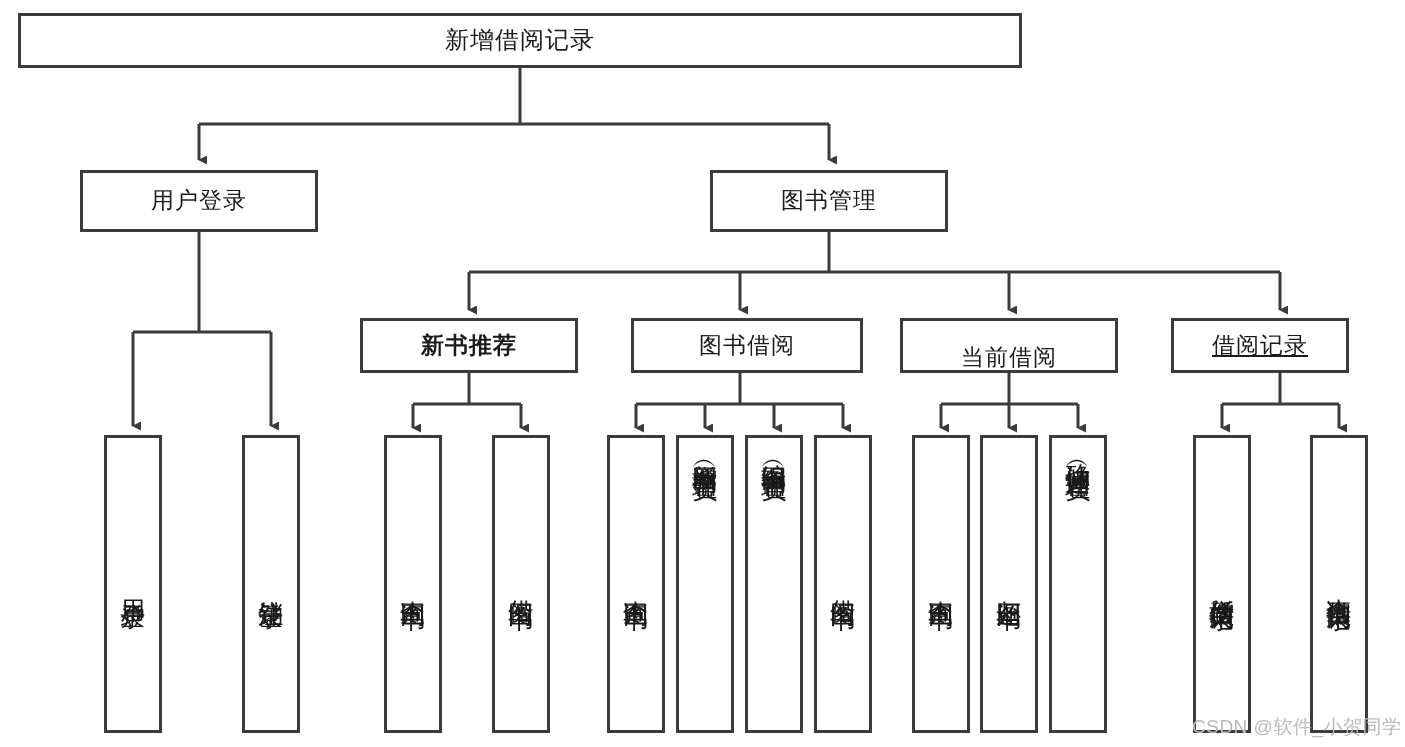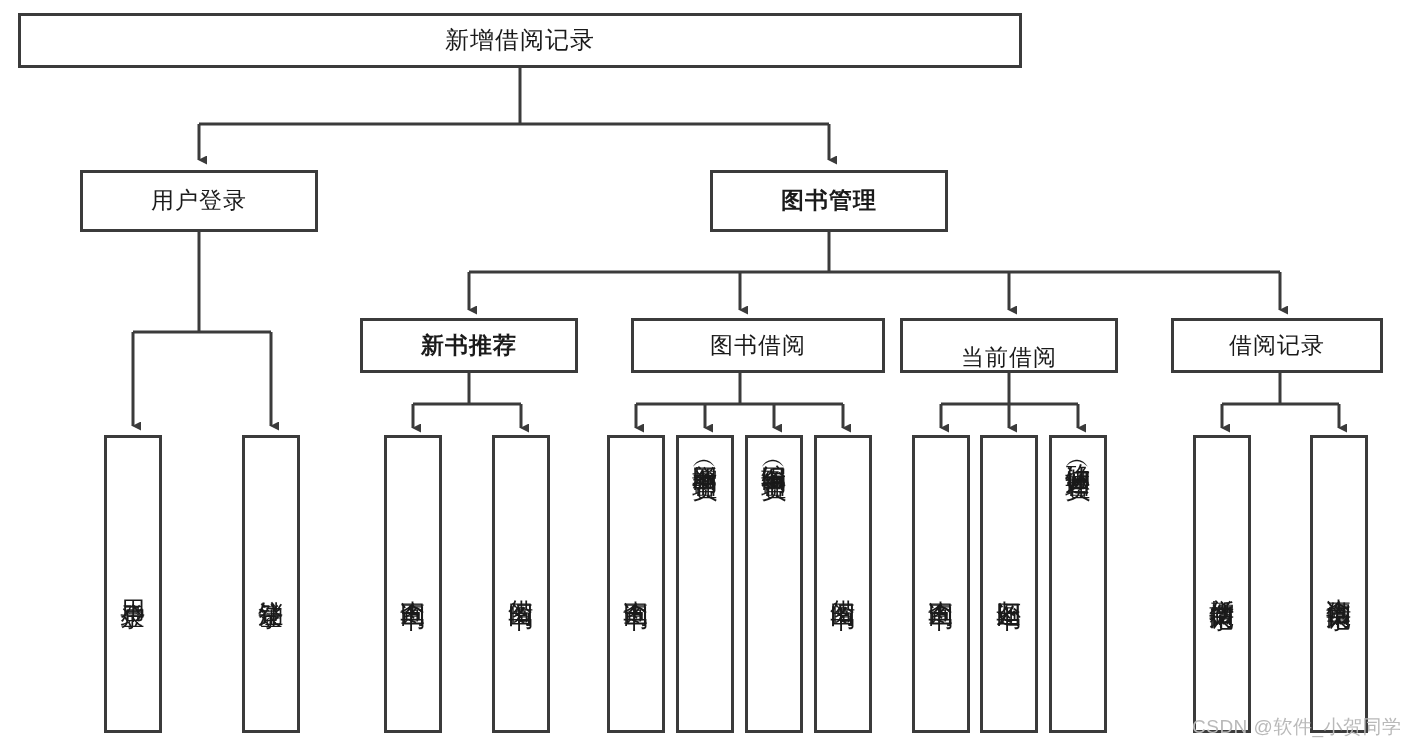--- a/index.html
+++ b/index.html
@@ -131,37 +131,37 @@
   </svg>
 
   <div class="node node-h node-root" style="left:18px; top:13px; width:1004px; height:55px;">
     <span class="node-label">新增借阅记录</span>
   </div>
 
   <div class="node node-h" style="left:80px; top:170px; width:238px; height:62px;">
     <span class="node-label">用户登录</span>
   </div>
 
-  <div class="node node-h" style="left:710px; top:170px; width:238px; height:62px;font-weight:bold;">
+  <div class="node node-h" style="left:710px; top:170px; width:238px; height:62px;">
     <span class="node-label">图书管理</span>
   </div>
 
   <div class="node node-h" style="left:360px; top:318px; width:218px; height:55px;font-weight:bold;">
     <span class="node-label">新书推荐</span>
   </div>
 
-  <div class="node node-h" style="left:631px; top:318px; width:254px; height:55px;">
+  <div class="node node-h" style="left:631px; top:318px; width:232px; height:55px;">
     <span class="node-label">图书借阅</span>
   </div>
 
   <div class="node node-h" style="left:900px; top:318px; width:218px; height:55px;align-items:flex-end;">
     <span class="node-label">当前借阅</span>
   </div>
 
-  <div class="node node-h" style="left:1171px; top:318px; width:212px; height:55px;">
+  <div class="node node-h" style="left:1171px; top:318px; width:178px; height:55px;text-decoration:underline;">
     <span class="node-label">借阅记录</span>
   </div>
 
   <div class="node node-v center-v" style="left:104px; top:435px; width:58px; height:298px;">
     <span class="node-label">用户登录</span>
   </div>
 
   <div class="node node-v center-v" style="left:242px; top:435px; width:58px; height:298px;">
     <span class="node-label">注销登录</span>
   </div>

